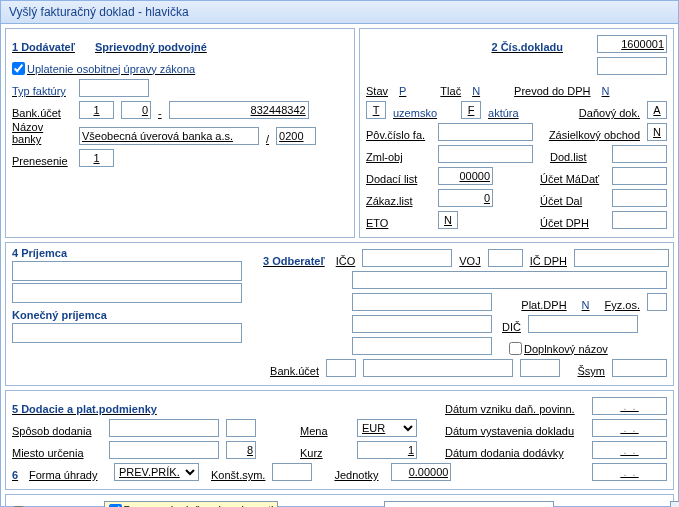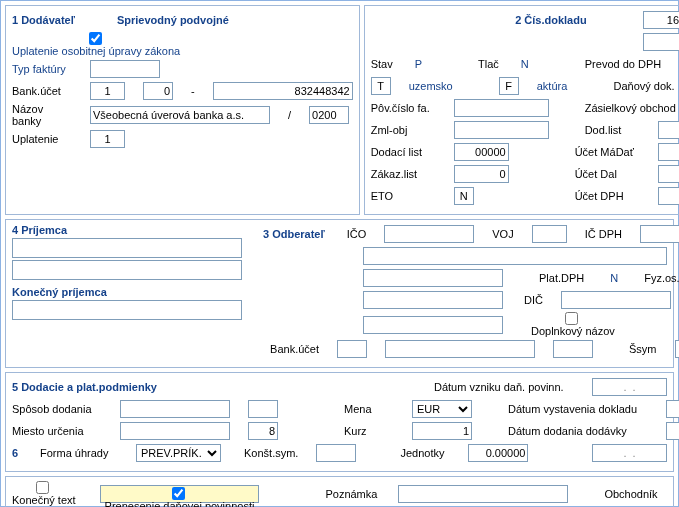--- a/index.html
+++ b/index.html
@@ -24,21 +24,21 @@
     padding: 4px 8px;
     border-bottom: 1px solid #8db2e3;
   }
   .content { padding: 4px; }
   .panel {
     border: 1px solid #a0b8d8;
     padding: 4px 6px 6px 6px;
     margin-bottom: 4px;
     position: relative;
   }
-  .row { display: flex; align-items: center; margin-bottom: 2px; min-height: 20px; gap: 18px;}
+  .row { display: flex; align-items: flex-end; margin-bottom: 2px; min-height: 20px; gap: 7px; text-decoration: underline;}
   .row > * { flex-shrink: 0; }
   label, .lbl { font-size: 11px; color: #000; }
   .bold { font-weight: bold; color: #15428b; }
   .link { color: #15428b; font-weight: bold; cursor: pointer; }
   .linkplain { color: #15428b; cursor: pointer; }
   input[type=text] {
     border: 1px solid #7f9db9;
     height: 18px;
     padding: 0 2px;
     font-size: 11px;
@@ -55,29 +55,30 @@
   input[type=checkbox]{ margin-right:2px; vertical-align:middle;}
   .toprow { display:flex; gap:4px; }
   .toprow > .panel { flex:1; }
   .w20{width:20px}.w30{width:30px}.w35{width:35px}.w40{width:40px}.w50{width:50px}.w55{width:55px}
   .w60{width:60px}.w65{width:65px}.w70{width:70px}.w85{width:85px}
   .w90{width:90px}.w95{width:95px}.w110{width:110px}.w140{width:140px}.w150{width:150px}.w170{width:170px}
   .w180{width:180px}.w230{width:230px}
   .grow{flex:1;min-width:0;}
   .spacer { flex: 1; }
   .mb2 { margin-bottom:2px; }
-  .cblabel { display:inline-flex; align-items:center;flex-direction:column; }
+  .cblabel { display:inline-flex; align-items:center; }
   .boxed { border:1px solid #7f9db9; padding:1px 4px; height:18px; display:inline-flex; align-items:center; }
   .datefield { width:75px; text-align:center; color:#888; }
   .hl { background:#fffac8; }
 </style>
 </head>
 <body>
 
 <div class="window">
+  <div class="titlebar">Vyšlý fakturačný doklad - hlavička</div>
   <div class="content">
 
     <div class="toprow">
 
       <div class="panel" style="flex:0 0 350px">
         <div class="row">
           <span class="bold">1 Dodávateľ</span>
           <span style="width:6px"></span>
           <span class="link">Sprievodný podvojné</span>
         </div>
@@ -98,21 +99,21 @@
           <span>-</span>
           <input type="text" class="w140 right" value="832448342" style="">
         </div>
         <div class="row">
           <span class="lbl w60">Názov banky</span>
           <input type="text" class="w180" value="Všeobecná úverová banka a.s." style="">
           <span>/</span>
           <input type="text" class="w40" value="0200" style="">
         </div>
         <div class="row">
-          <span class="lbl w60">Uplatenie</span>
+          <span class="lbl w60">Prenesenie</span>
           <input type="text" class="w35 center" value="1" style="">
         </div>
       </div>
 
       <div class="panel">
         <div class="row">
           <span class="spacer"></span>
           <span class="bold">2 Čís.dokladu</span>
           <span style="width:20px"></span>
           <input type="text" class="w70 right" value="1600001" style="">

